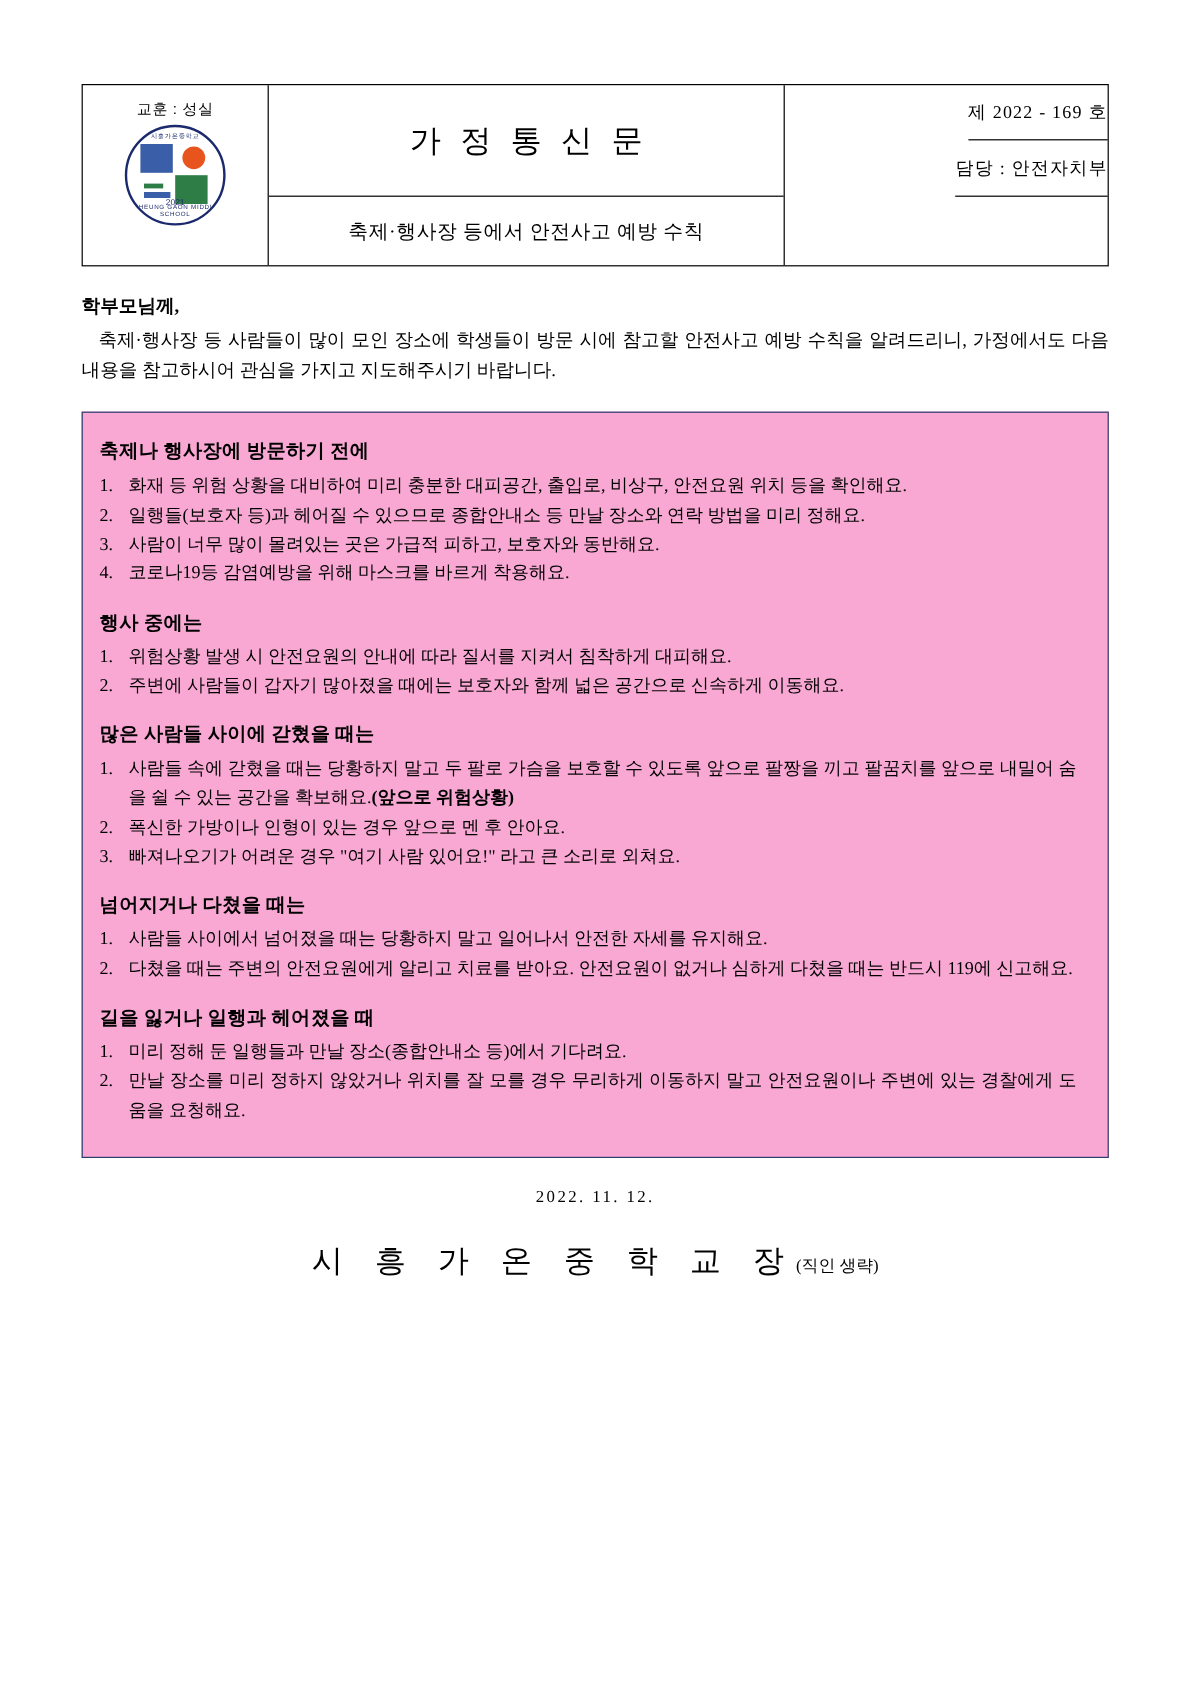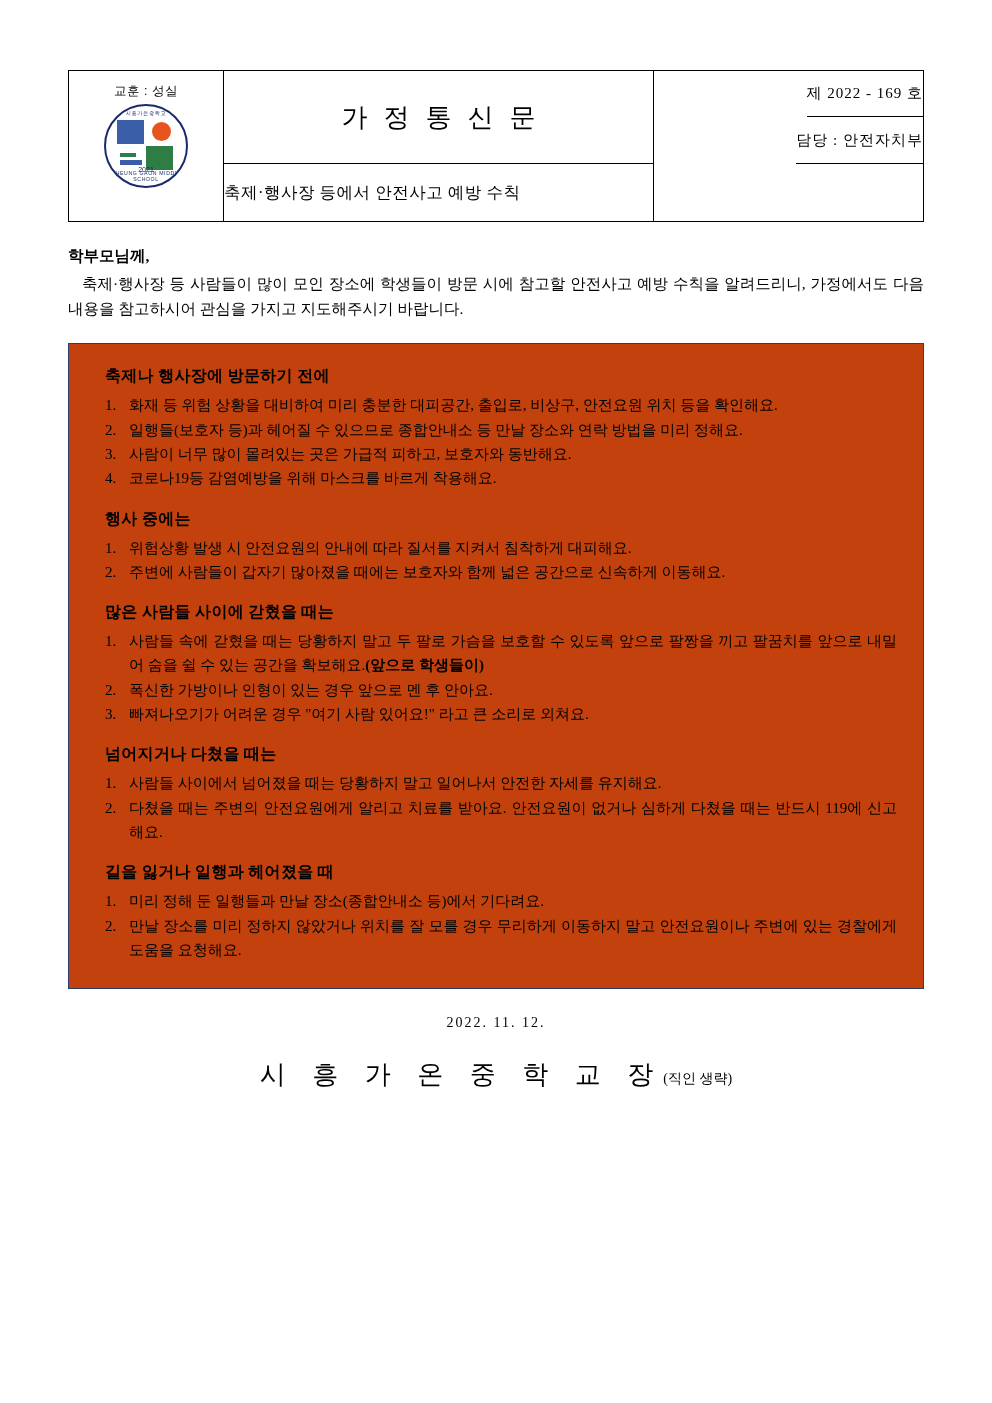--- a/index.html
+++ b/index.html
@@ -107,20 +107,21 @@
   .title-cell .title {
     font-size: 26px;
     letter-spacing: 16px;
     text-indent: 16px;
     font-family: "Liberation Serif", serif;
   }
   .subtitle-cell {
     flex: 1;
     display: flex;
     align-items: center;
+    justify-content: center;
   }
   .subtitle-cell .subtitle {
     font-size: 16.5px;
     letter-spacing: 0.5px;
   }
 
   .header-right {
     width: 270px;
     border-left: 1.5px solid #000;
     display: flex;
@@ -162,22 +163,22 @@
     margin: 0;
     text-align: justify;
     text-justify: inter-character;
     text-indent: 14px;
   }
 
   
   .notice-box {
     margin-top: 22px;
     border: 1.2px solid #2b3d6b;
-    background: #c2410c;
-    padding: 22px 26px 26px 36px;
+    background: #f9a8d4;
+    padding: 22px 26px 26px 14px;
     box-sizing: border-box;
   }
   .section { margin-bottom: 18px; }
   .section:last-child { margin-bottom: 0; }
   .section h3 {
     margin: 0 0 6px 0;
     font-size: 16px;
     font-weight: bold;
     letter-spacing: 0.3px;
   }
@@ -278,21 +279,21 @@
         <div class="section">
           <h3>행사 중에는</h3>
           <ol>
             <li><span class="num">1.</span><span>위험상황 발생 시 안전요원의 안내에 따라 질서를 지켜서 침착하게 대피해요.</span></li>
             <li><span class="num">2.</span><span>주변에 사람들이 갑자기 많아졌을 때에는 보호자와 함께 넓은 공간으로 신속하게 이동해요.</span></li>
           </ol>
         </div>
         <div class="section">
           <h3>많은 사람들 사이에 갇혔을 때는</h3>
           <ol>
-            <li><span class="num">1.</span><span>사람들 속에 갇혔을 때는 당황하지 말고 두 팔로 가슴을 보호할 수 있도록 앞으로 팔짱을 끼고 팔꿈치를 앞으로 내밀어 숨을 쉴 수 있는 공간을 확보해요.</span><b>(앞으로 학생들이)</b></li>
+            <li><span class="num">1.</span><span>사람들 속에 갇혔을 때는 당황하지 말고 두 팔로 가슴을 보호할 수 있도록 앞으로 팔짱을 끼고 팔꿈치를 앞으로 내밀어 숨을 쉴 수 있는 공간을 확보해요.</span><b>(앞으로 위험상황)</b></li>
             <li><span class="num">2.</span><span>폭신한 가방이나 인형이 있는 경우 앞으로 멘 후 안아요.</span></li>
             <li><span class="num">3.</span><span>빠져나오기가 어려운 경우 "여기 사람 있어요!" 라고 큰 소리로 외쳐요.</span></li>
           </ol>
         </div>
         <div class="section">
           <h3>넘어지거나 다쳤을 때는</h3>
           <ol>
             <li><span class="num">1.</span><span>사람들 사이에서 넘어졌을 때는 당황하지 말고 일어나서 안전한 자세를 유지해요.</span></li>
             <li><span class="num">2.</span><span>다쳤을 때는 주변의 안전요원에게 알리고 치료를 받아요. 안전요원이 없거나 심하게 다쳤을 때는 반드시 119에 신고해요.</span></li>
           </ol>

